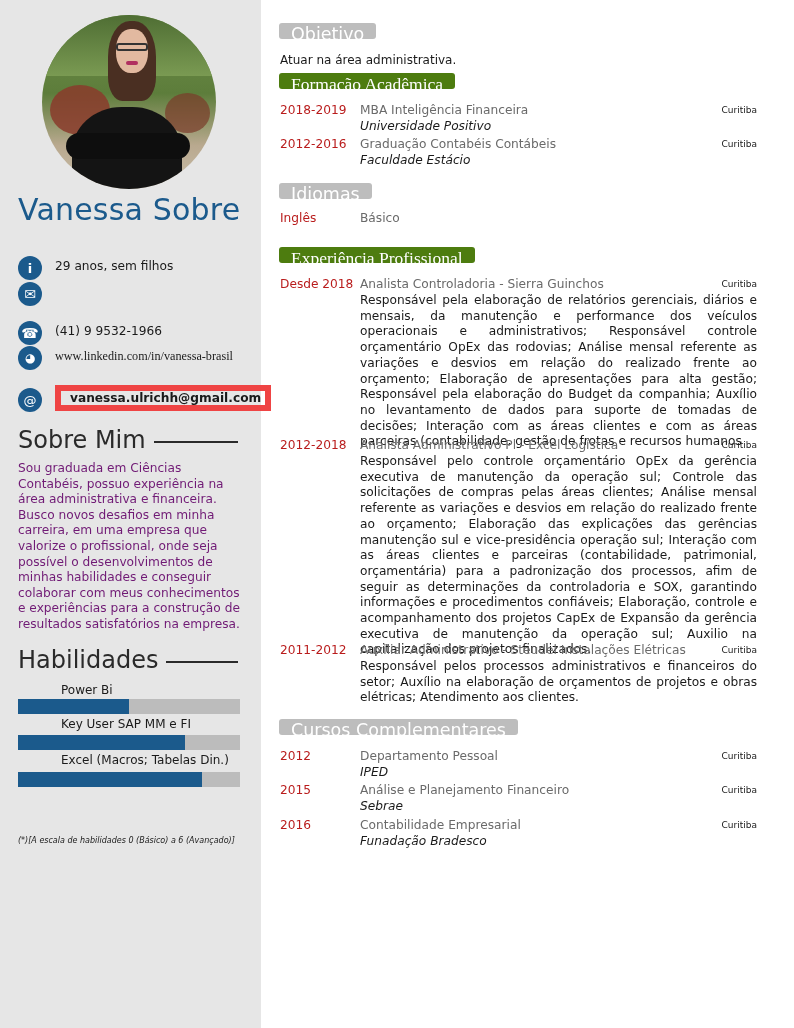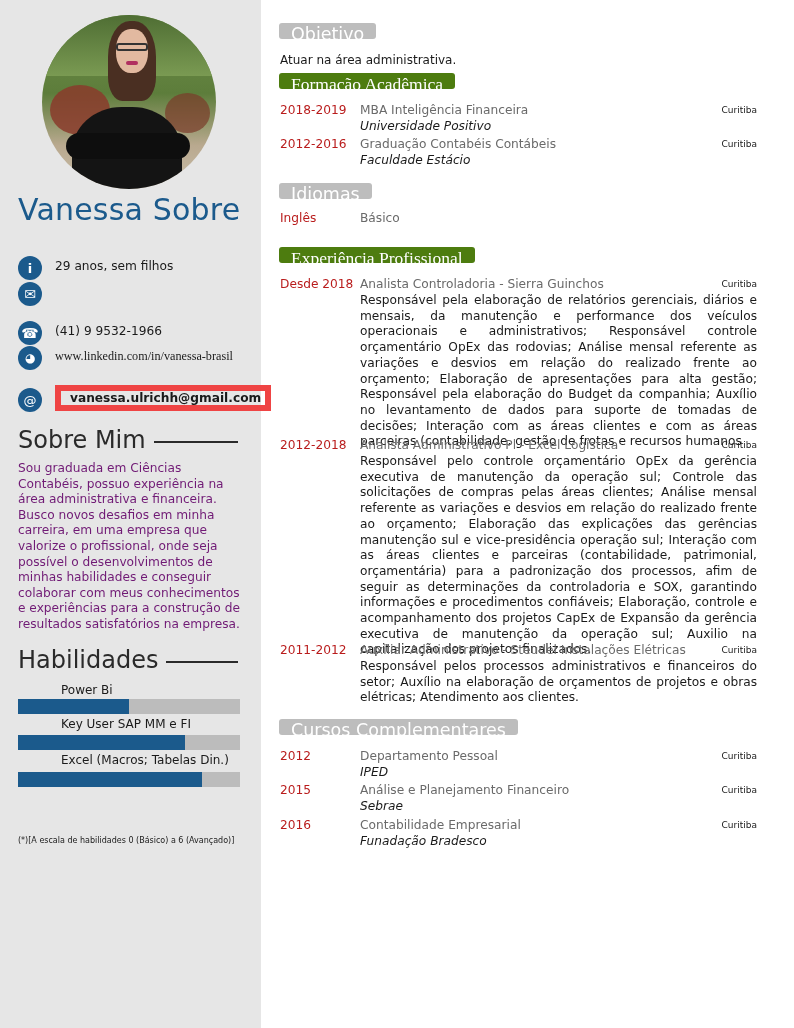--- a/index.html
+++ b/index.html
@@ -33,21 +33,21 @@
   .side-heading { position: absolute; left: 18px; font-size: 24px; color: #2a2a2a; display: flex; align-items: center; width: 220px; }
   .side-heading .rule { flex: 1; height: 2px; background: #2a2a2a; margin-left: 8px; margin-top: 4px; }
 
   .about { position: absolute; left: 18px; top: 461px; width: 230px; font-size: 12.2px; line-height: 15.6px; color: #701a75; }
 
   .skill-label { position: absolute; left: 24px; font-size: 12px; color: #1a1a1a; margin-left: 37px; }
   .skill-bar { position: absolute; left: 18px; width: 222px; height: 15px; background: #bcbcbc; }
   .skill-fill { height: 100%; background: #1b5a8c; }
 
   .soft { position: absolute; left: 18px; top: 798px; font-size: 12px; line-height: 16px; color: #1a1a1a; }
-  .note { position: absolute; left: 18px; top: 836px; font-size: 8px; color: #1a1a1a; }
+  .note { position: absolute; left: 18px; top: 836px; font-size: 8px; color: #1a1a1a; font-style: italic; }
 
   
   .sec-head { position: absolute; left: 279px; padding: 0 12px; height: 16px; border-radius: 3px; font-size: 17.5px; line-height: 22px; color: #fff; }
   .sec-head.gray { background: #bdbdbd; }
   .sec-head.blue { background: #4d7c0f; font-family: Liberation Serif, serif; }
 
   .plain { position: absolute; left: 280px; font-size: 12px; color: #1a1a1a; }
 
   .row { position: absolute; left: 280px; width: 477px; }
   .row .date { position: absolute; left: 0; top: 0; font-size: 12.2px; color: #b91c1c; }

